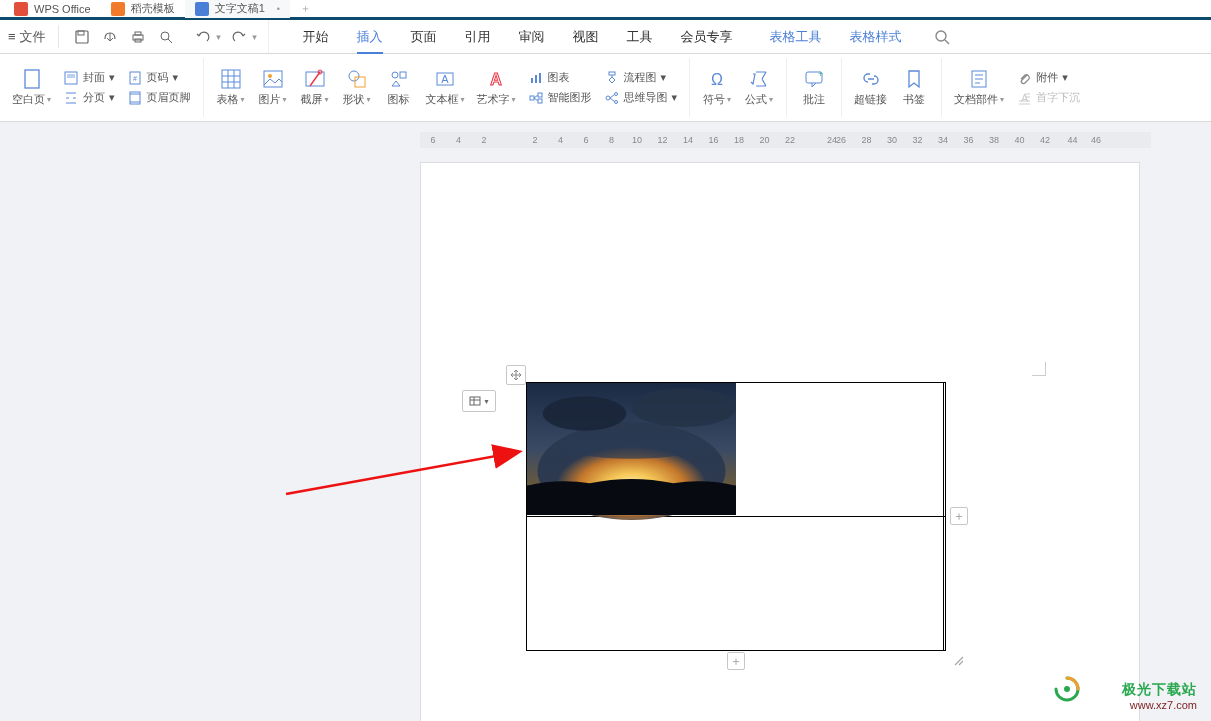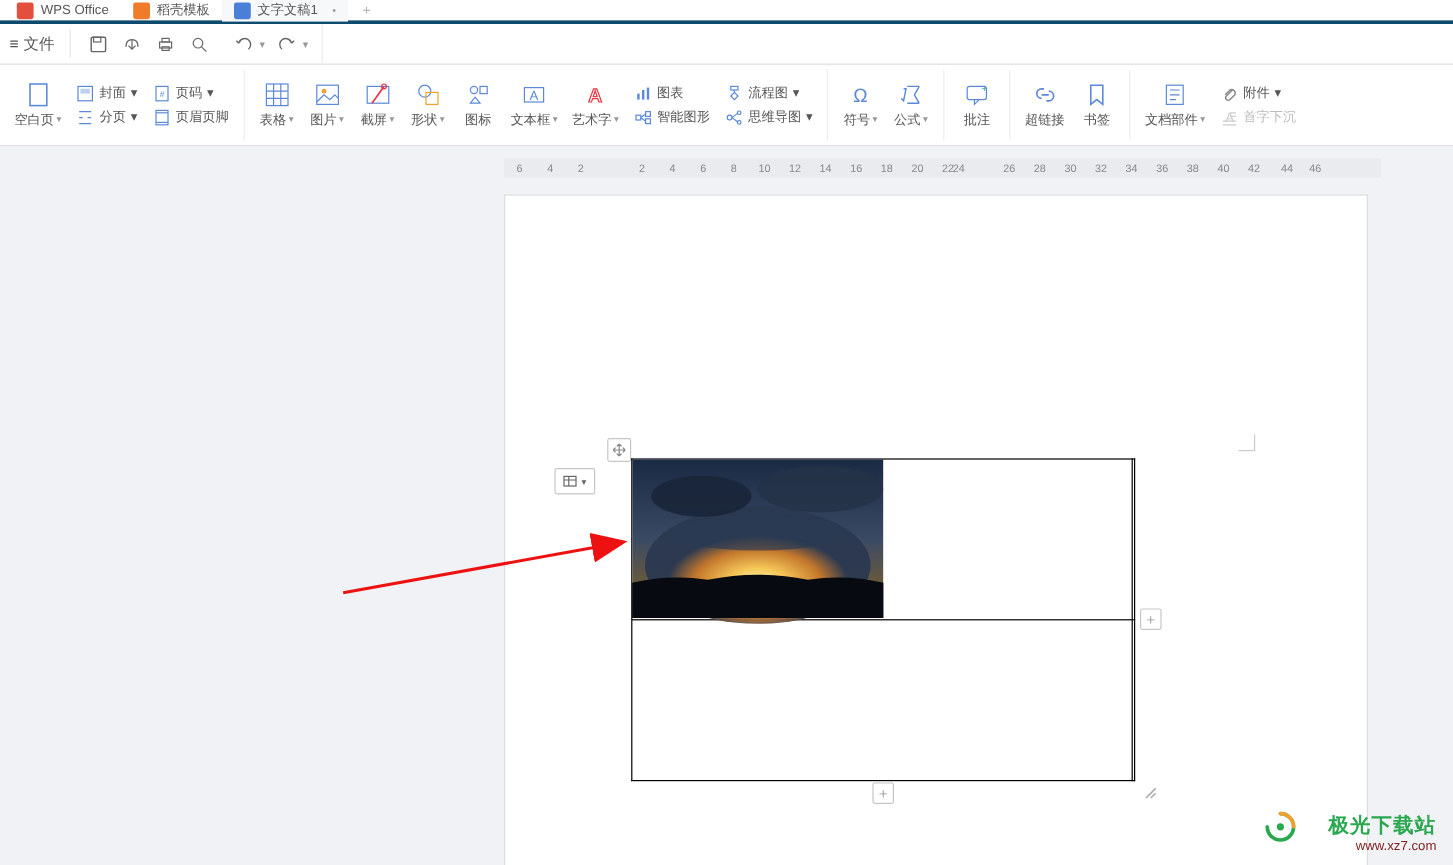--- a/index.html
+++ b/index.html
@@ -64,21 +64,21 @@
   .plus-bottom { top:530px; left:727px;}
   .resize-lr { position:absolute; top:530px; left:950px; width:18px; height:18px; display:flex; align-items:center; justify-content:center; color:#aaa; font-size:10px;}
 
   .corner-brk { position:absolute; top:240px; left:1032px; width:14px; height:14px; border-right:1px solid #ccc; border-bottom:1px solid #ccc;}
 
   
   .arrow-svg { position:absolute; top:250px; left:282px; width:260px; height:130px; pointer-events:none;}
 
   
   .wm { position:absolute; bottom:10px; right:14px; text-align:right; font-family: Arial, sans-serif;}
-  .wm .l1{ font-size:17px; color:#2aa84f; font-weight:600; letter-spacing:1px;}
+  .wm .l1{ font-size:14px; color:#2aa84f; font-weight:600; letter-spacing:1px;}
   .wm .l2{ font-size:11px; color:#7f1d1d;}
   .wm-logo {position:absolute; bottom:18px; right:130px; width:28px; height:28px;}
 
   svg{overflow:visible;}
 </style>
 </head>
 <body>
 
 <div class="tabs-row">
   <div class="app-tab">
@@ -138,20 +138,40 @@
       <span class="tab-dd">▾</span>
     </div>
     <div class="menu-btn" style="width:34px;">
       <svg width="14" height="14" viewBox="0 0 14 14">
           <path d="M3 11 A5 5 0 1 1 11 6 M11 6 L13 4 M11 6 L9 3" fill="none" stroke="#666" stroke-width="1.2"></path>
         </svg>
       <span class="tab-dd">▾</span>
     </div>
   </div>
 
+  <div class="menu-tabs">
+    <div class="menu-tab">开始</div>
+    <div class="menu-tab active">插入</div>
+    <div class="menu-tab">页面</div>
+    <div class="menu-tab">引用</div>
+    <div class="menu-tab">审阅</div>
+    <div class="menu-tab">视图</div>
+    <div class="menu-tab">工具</div>
+    <div class="menu-tab">会员专享</div>
+    <div class="divider-v"></div>
+    <div class="menu-tab blue-link">表格工具</div>
+    <div class="menu-tab blue-link">表格样式</div>
+    <div class="divider-v"></div>
+    <div class="search-ic">
+      <svg width="16" height="16" viewBox="0 0 16 16">
+          <circle cx="7" cy="7" r="5" fill="none" stroke="#888" stroke-width="1.4"></circle>
+          <path d="M11 11 L15 15" stroke="#888" stroke-width="1.4"></path>
+        </svg>
+    </div>
+  </div>
 </div>
 
 <div class="ribbon">
   <div class="rgroup">
     <div class="ritem">
       <span class="ic">
           <svg width="20" height="22" viewBox="0 0 20 22">
             <rect x="3" y="2" width="14" height="18" fill="none" stroke="#5b89d8" stroke-width="1.3"></rect>
           </svg>
         </span>
@@ -451,21 +471,21 @@
       <span class="rm" style="left: 133.5px;">4</span>
       <span class="rm" style="left: 159px;">6</span>
       <span class="rm" style="left: 184.5px;">8</span>
       <span class="rm" style="left: 210px; text-align: center;">10</span>
       <span class="rm" style="left: 235.5px;">12</span>
       <span class="rm" style="left: 261px;">14</span>
       <span class="rm" style="left: 286.5px;">16</span>
       <span class="rm" style="left: 312px;">18</span>
       <span class="rm" style="left: 337.5px;">20</span>
       <span class="rm" style="left: 363px;">22</span>
-      <span class="rm" style="left: 372px;">24</span>
+      <span class="rm" style="left: 405px;">24</span>
       <span class="rm" style="left: 414px;">26</span>
       <span class="rm" style="left: 439.5px;">28</span>
       <span class="rm" style="left: 465px;">30</span>
       <span class="rm" style="left: 490.5px;">32</span>
       <span class="rm" style="left: 516px;">34</span>
       <span class="rm" style="left: 541.5px;">36</span>
       <span class="rm" style="left: 567px;">38</span>
       <span class="rm" style="left: 592.5px;">40</span>
       <span class="rm" style="left: 618px;">42</span>
       <span class="rm" style="left: 643.5px; text-align: right;">44</span>

